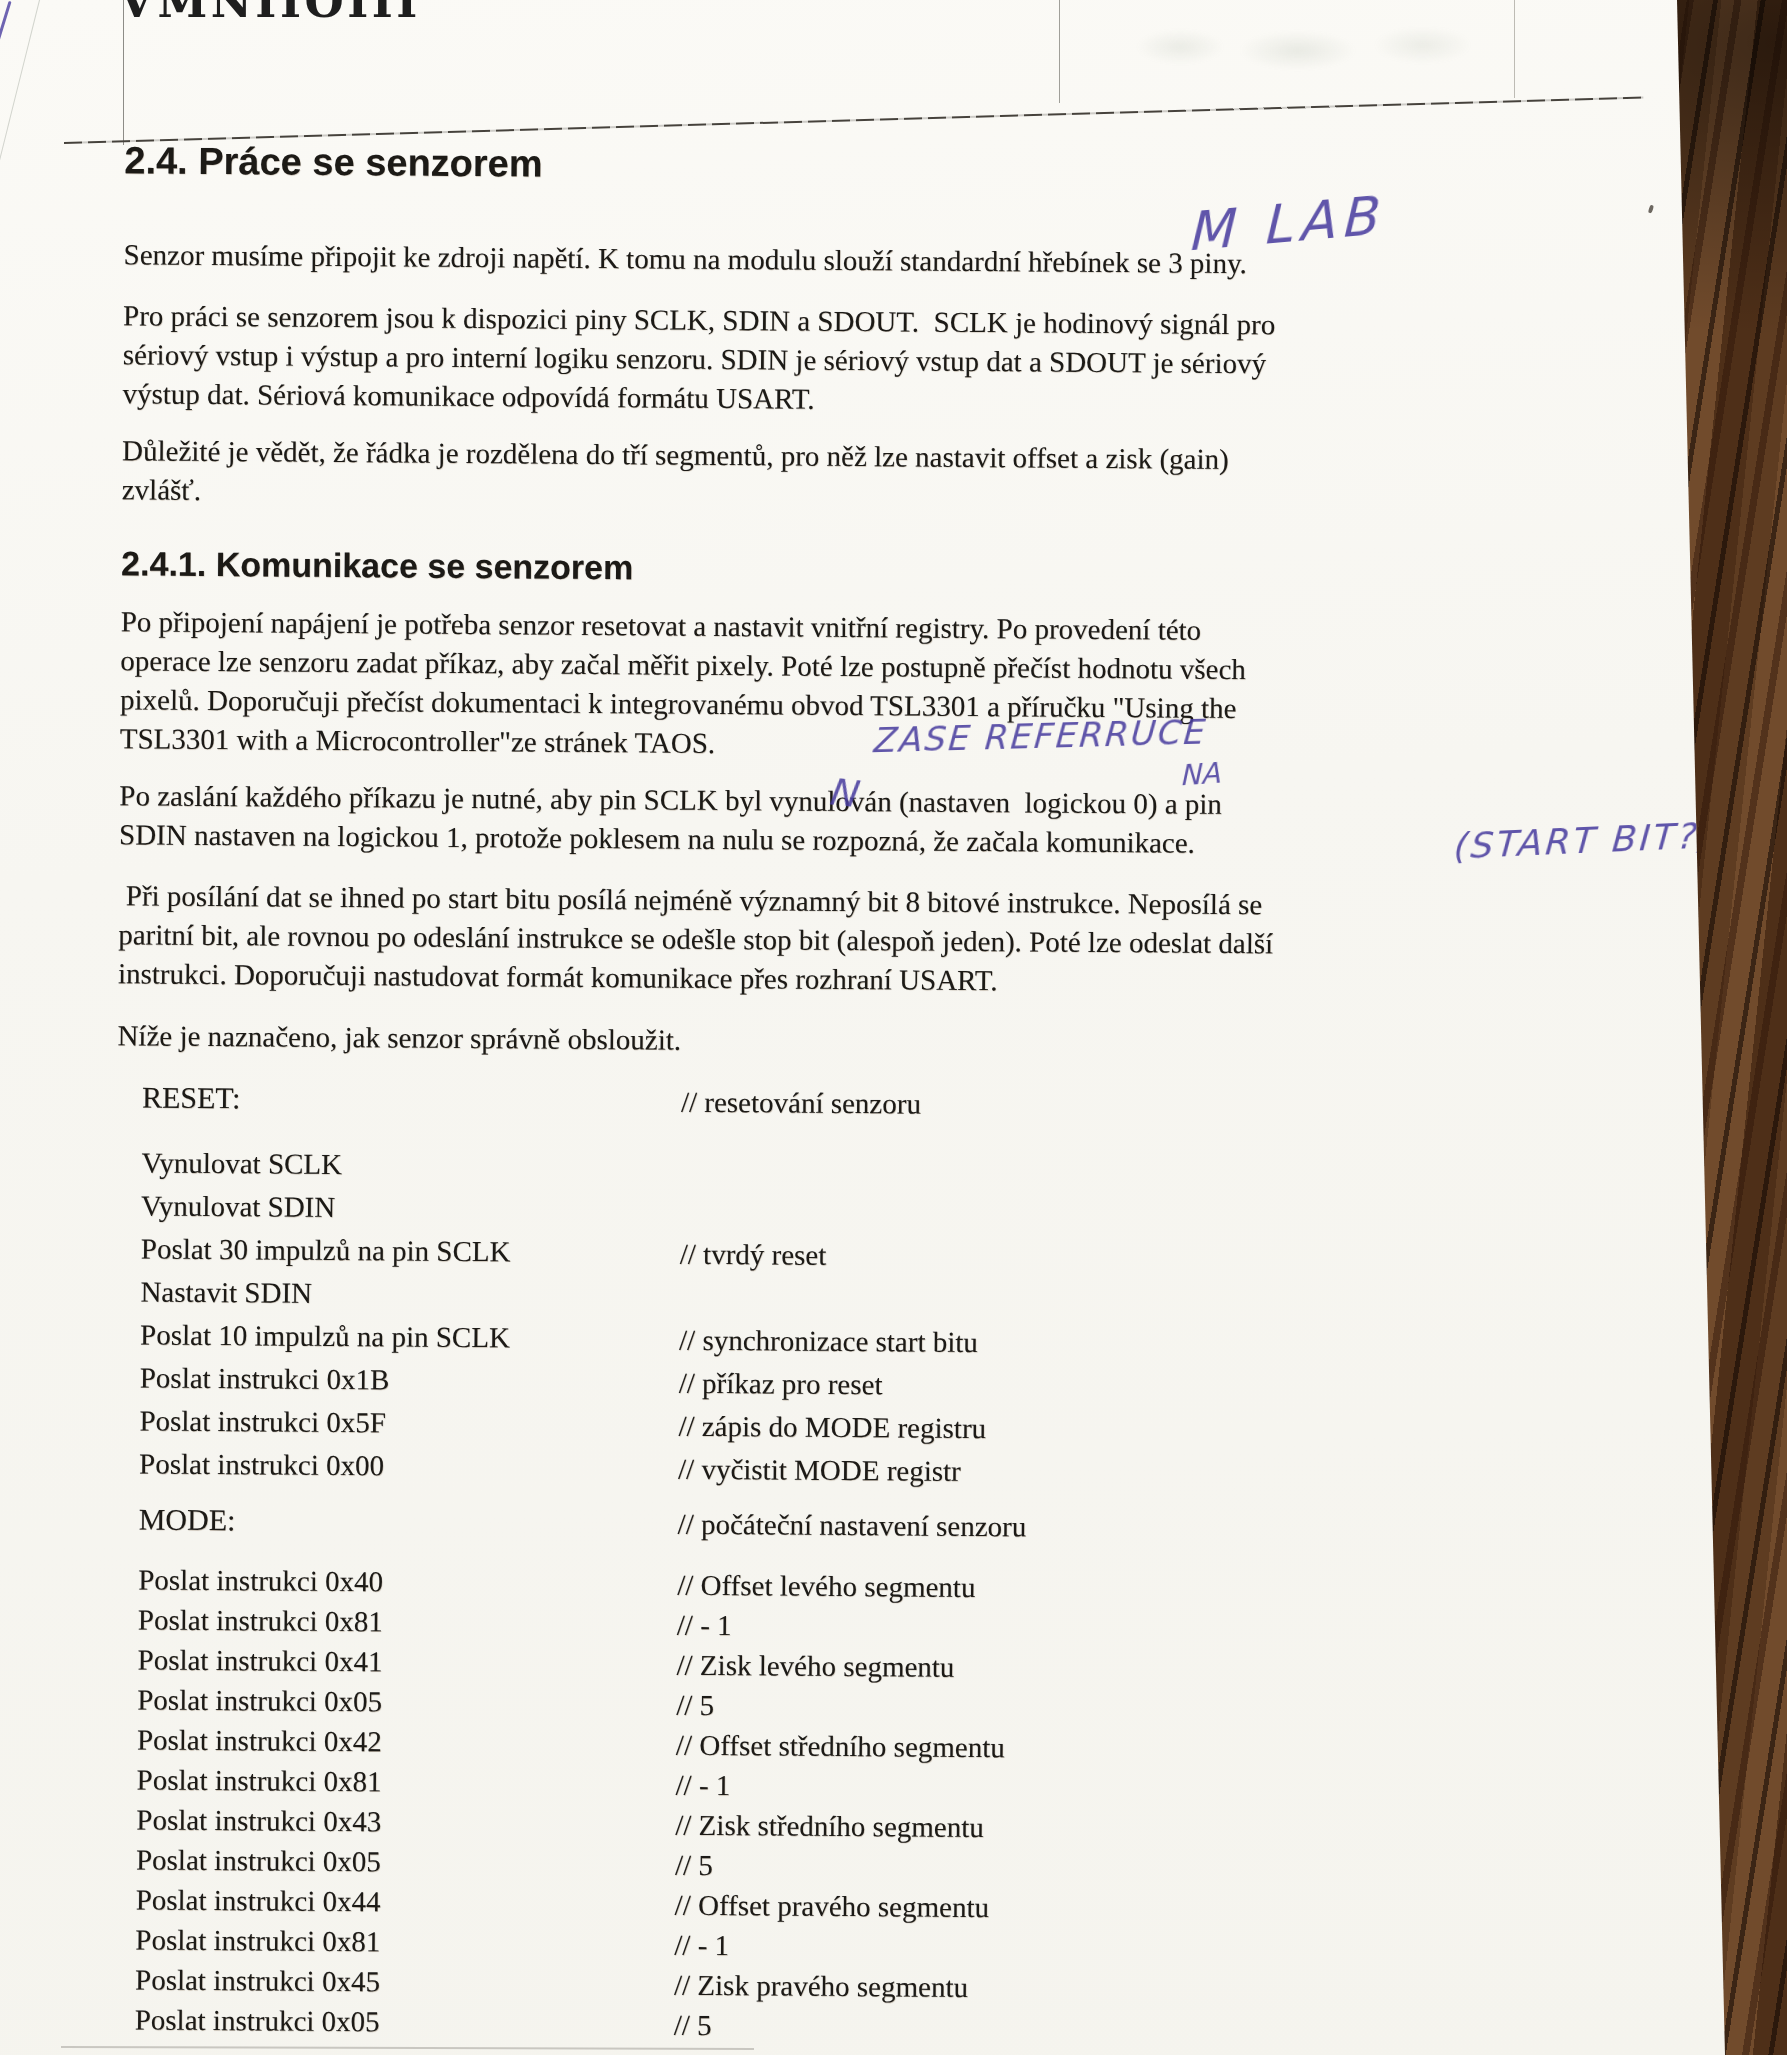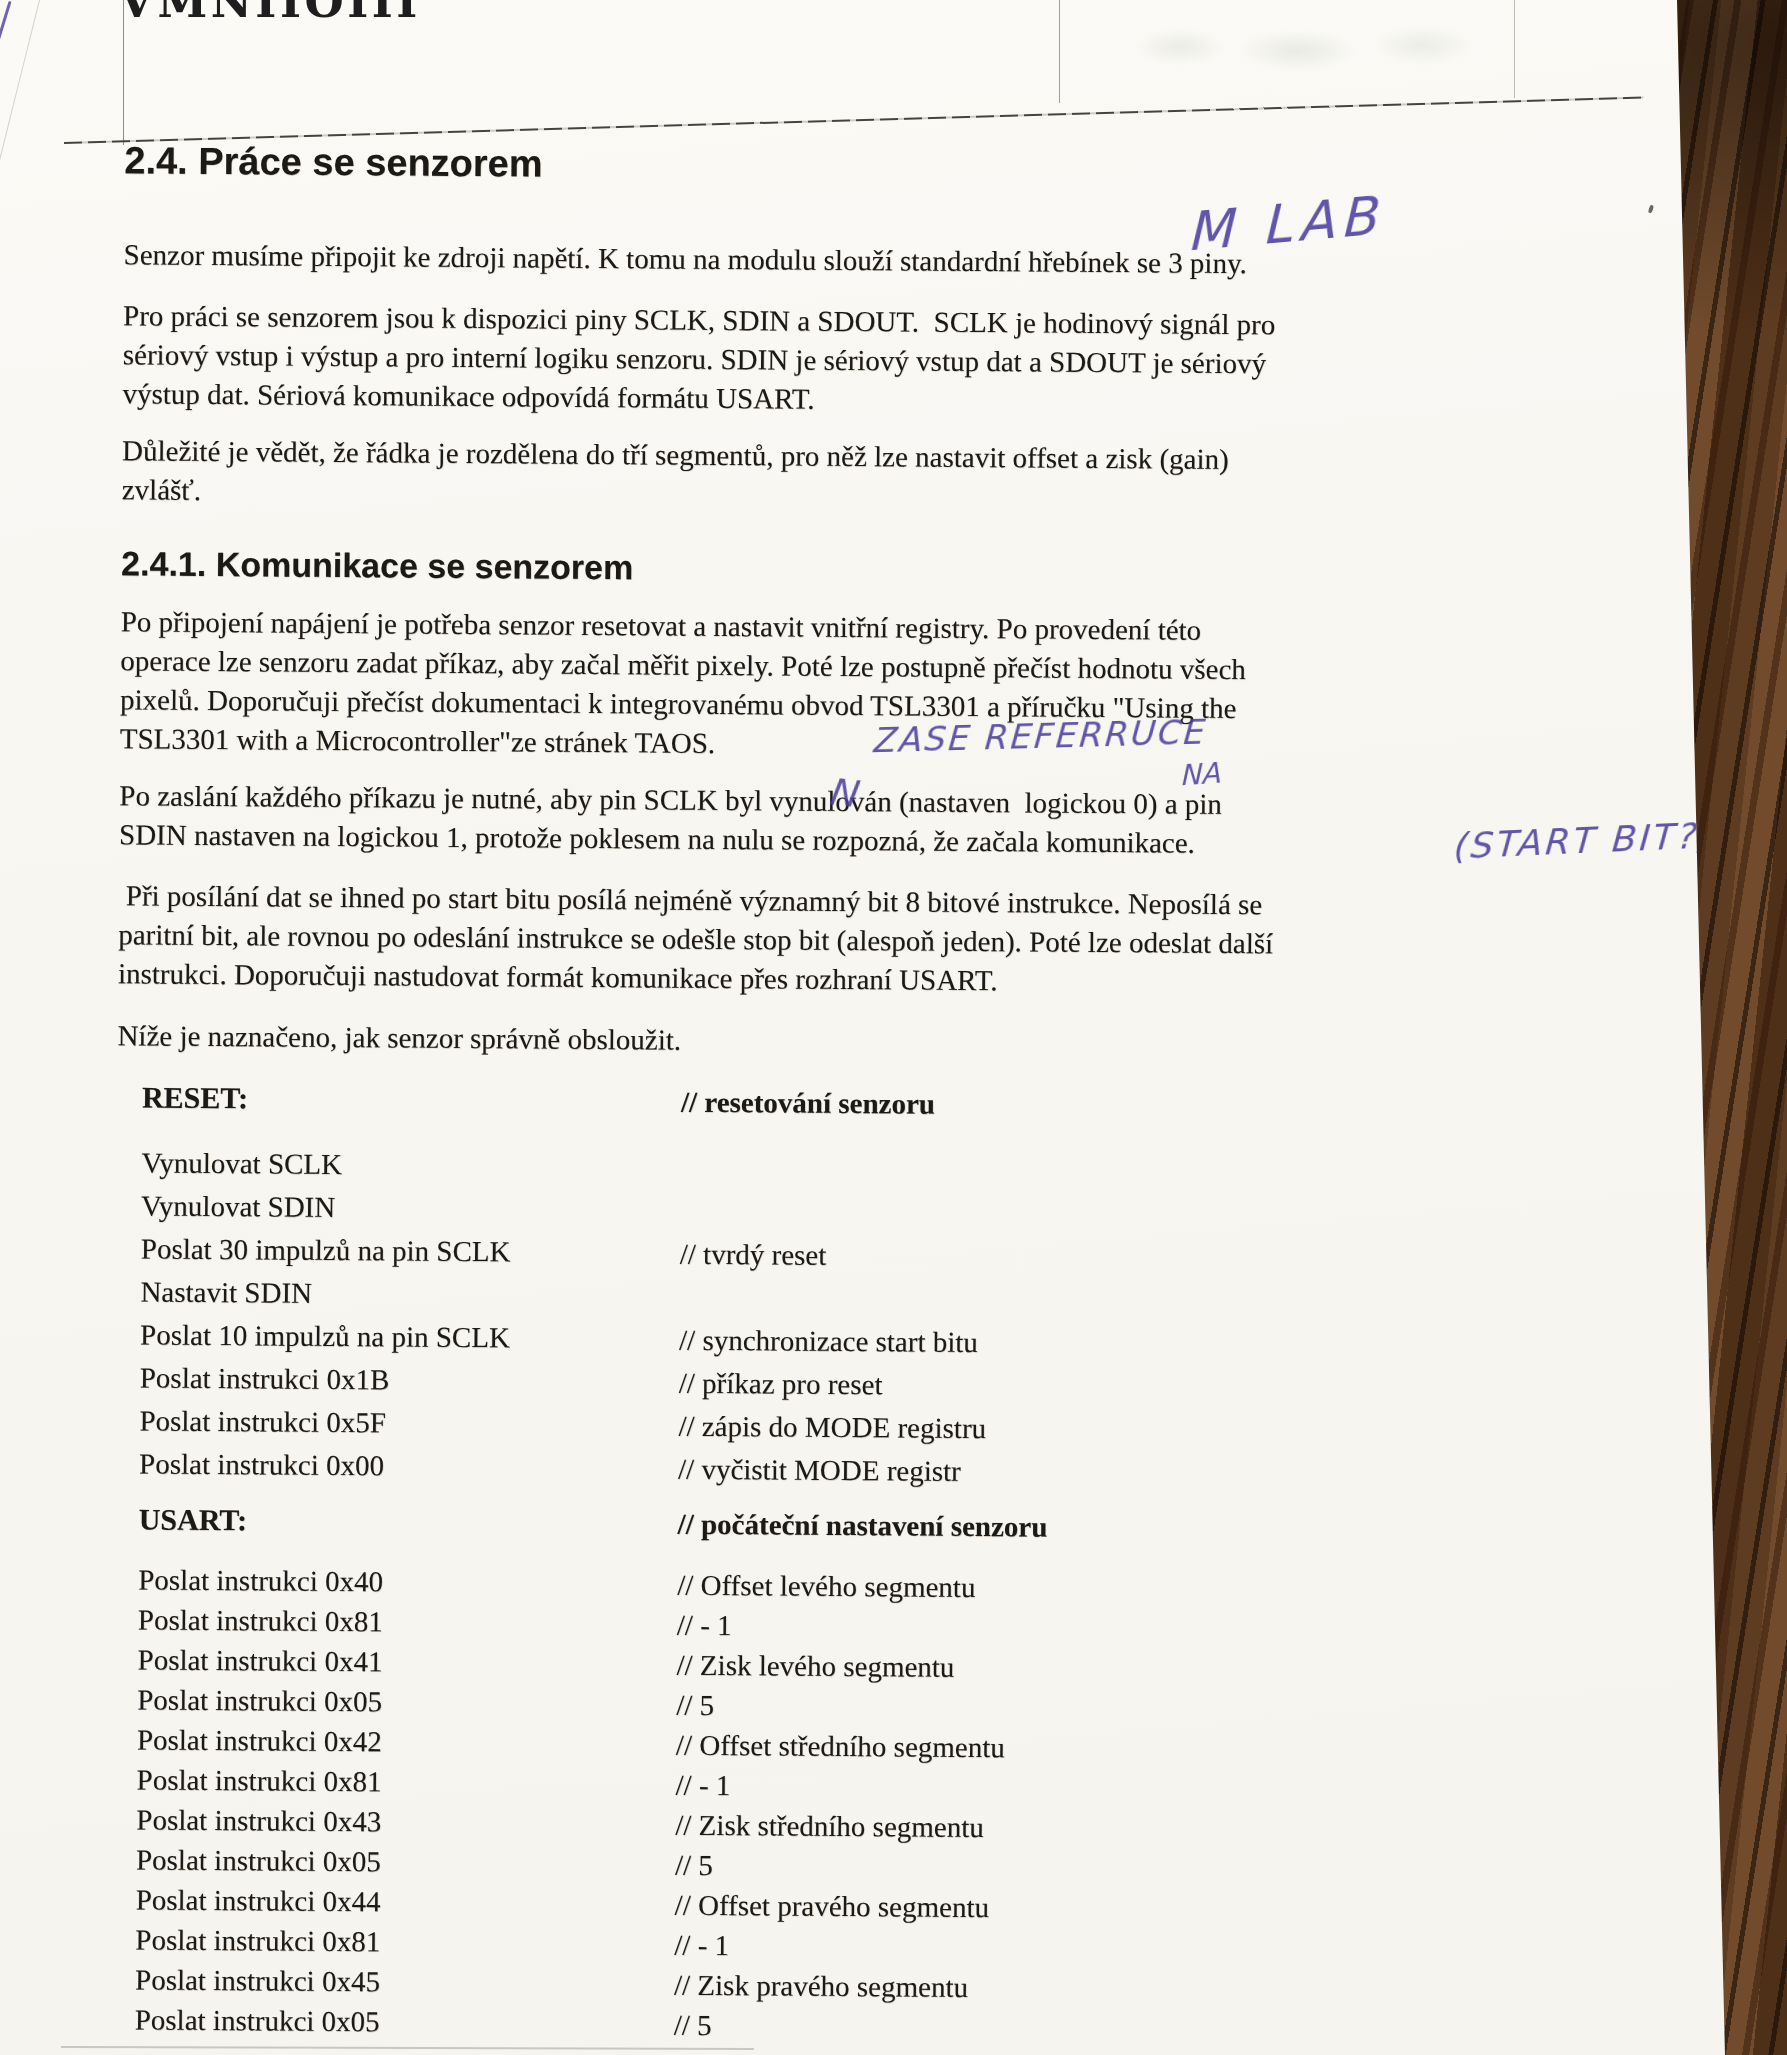--- a/index.html
+++ b/index.html
@@ -43,21 +43,21 @@
   
   .print-layer{position:absolute;inset:0;transform:rotate(.45deg);transform-origin:209px 209px;}
   .print{color:#1c1a16;text-shadow:0.5px 0.6px 0.7px rgba(85,55,25,.32), -0.3px -0.1px 0.6px rgba(25,60,110,.14);}
   .h1{position:absolute;left:124px;top:140px;font-family:"Liberation Sans", sans-serif;
       font-weight:bold;font-size:38px;}
   .h2{position:absolute;left:124px;top:545px;font-family:"Liberation Sans", sans-serif;
       font-weight:bold;font-size:34px;}
   .para{position:absolute;left:124px;font-size:29px;line-height:39px;}
   .line{white-space:pre;}
   .listing{position:absolute;left:149px;top:0;font-size:29px;}
-  .code-label{position:absolute;font-weight:bold;font-size:30px;}
+  .code-label{position:absolute;font-weight:normal;font-size:30px;}
   .code-label .cmt{position:absolute;left:539px;top:1.4px;font-size:29px;white-space:pre;}
   .code-rows{position:absolute;left:0;}
   .code-row{position:relative;white-space:pre;}
   .code-rows.reset .code-row{height:43px;}
   .code-rows.setup .code-row{height:40px;}
   .code-comment{position:absolute;left:539px;top:0.7px;white-space:pre;}
 
   
   .ink{position:absolute;font-family:"DejaVu Sans", sans-serif;font-style:italic;
        color:#4b3fa0;opacity:.88;filter:blur(0.3px);}
@@ -145,21 +145,21 @@
         <div class="code-row"><span>Vynulovat SDIN</span><span class="code-comment"></span></div>
         <div class="code-row"><span>Poslat 30 impulzů na pin SCLK</span><span class="code-comment">// tvrdý reset</span></div>
         <div class="code-row"><span>Nastavit SDIN</span><span class="code-comment"></span></div>
         <div class="code-row"><span>Poslat 10 impulzů na pin SCLK</span><span class="code-comment">// synchronizace start bitu</span></div>
         <div class="code-row"><span>Poslat instrukci 0x1B</span><span class="code-comment">// příkaz pro reset</span></div>
         <div class="code-row"><span>Poslat instrukci 0x5F</span><span class="code-comment">// zápis do MODE registru</span></div>
         <div class="code-row"><span>Poslat instrukci 0x00</span><span class="code-comment">// vyčistit MODE registr</span></div>
       </div>
 
       <div class="code-label" style="top:1503px">
-        <span>USART:</span>
+        <span>MODE:</span>
         <span class="cmt">// počáteční nastavení senzoru</span>
       </div>
 
       <div class="code-rows setup" style="top:1564px">
         <div class="code-row"><span>Poslat instrukci 0x40</span><span class="code-comment">// Offset levého segmentu</span></div>
         <div class="code-row"><span>Poslat instrukci 0x81</span><span class="code-comment">// - 1</span></div>
         <div class="code-row"><span>Poslat instrukci 0x41</span><span class="code-comment">// Zisk levého segmentu</span></div>
         <div class="code-row"><span>Poslat instrukci 0x05</span><span class="code-comment">// 5</span></div>
         <div class="code-row"><span>Poslat instrukci 0x42</span><span class="code-comment">// Offset středního segmentu</span></div>
         <div class="code-row"><span>Poslat instrukci 0x81</span><span class="code-comment">// - 1</span></div>

